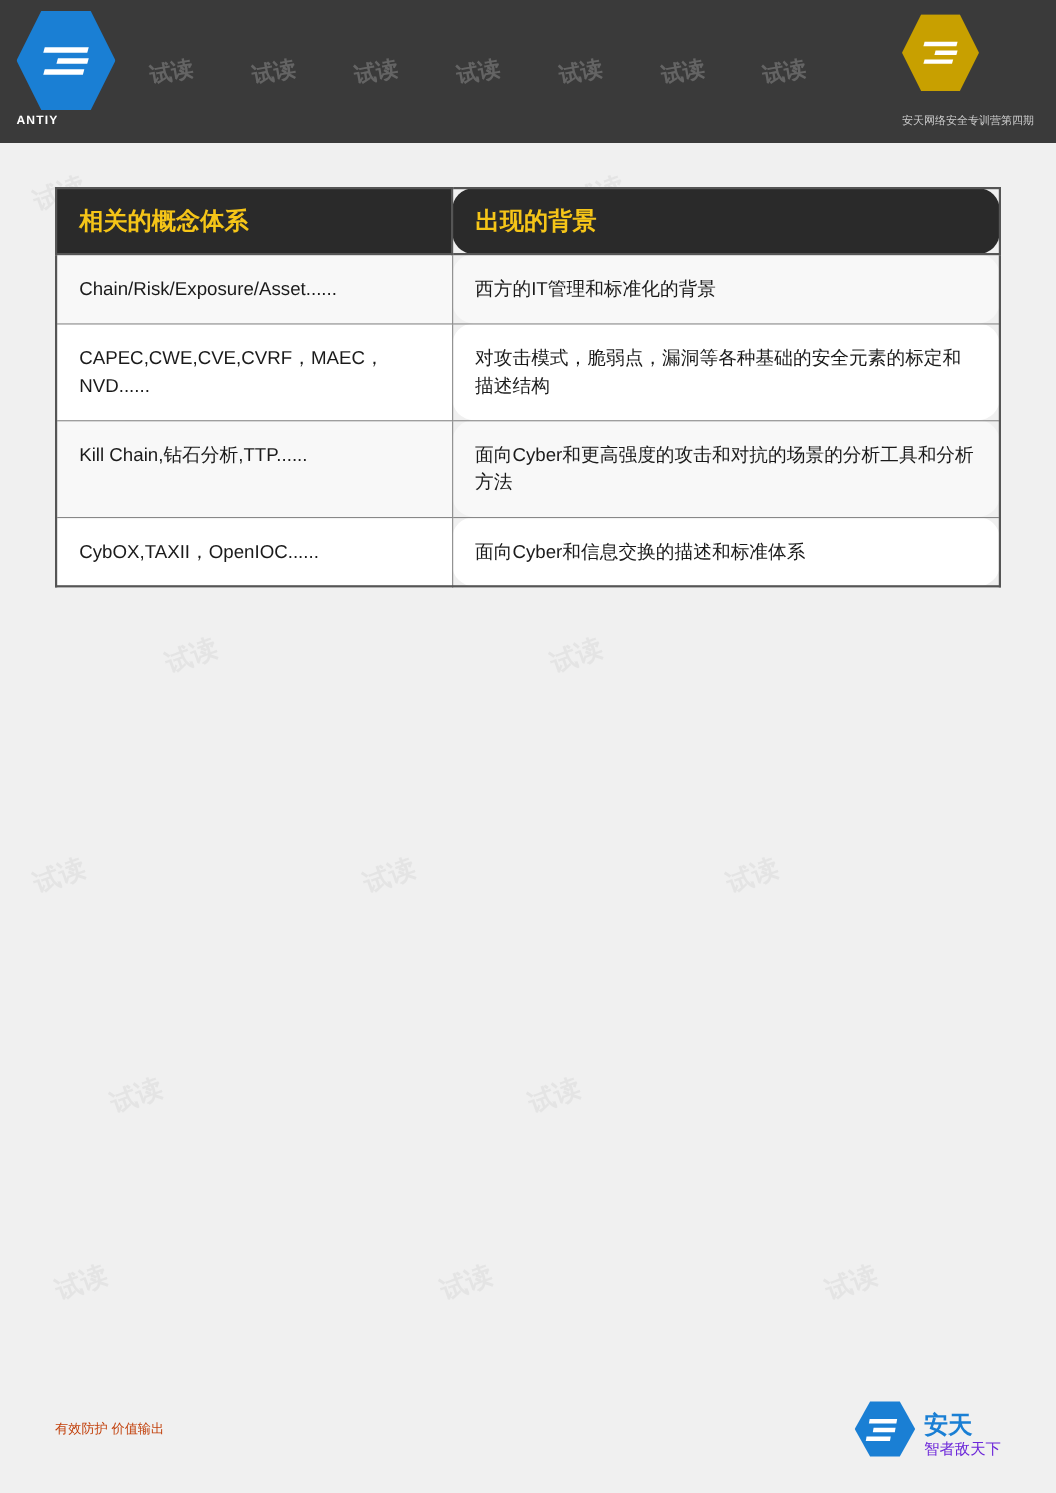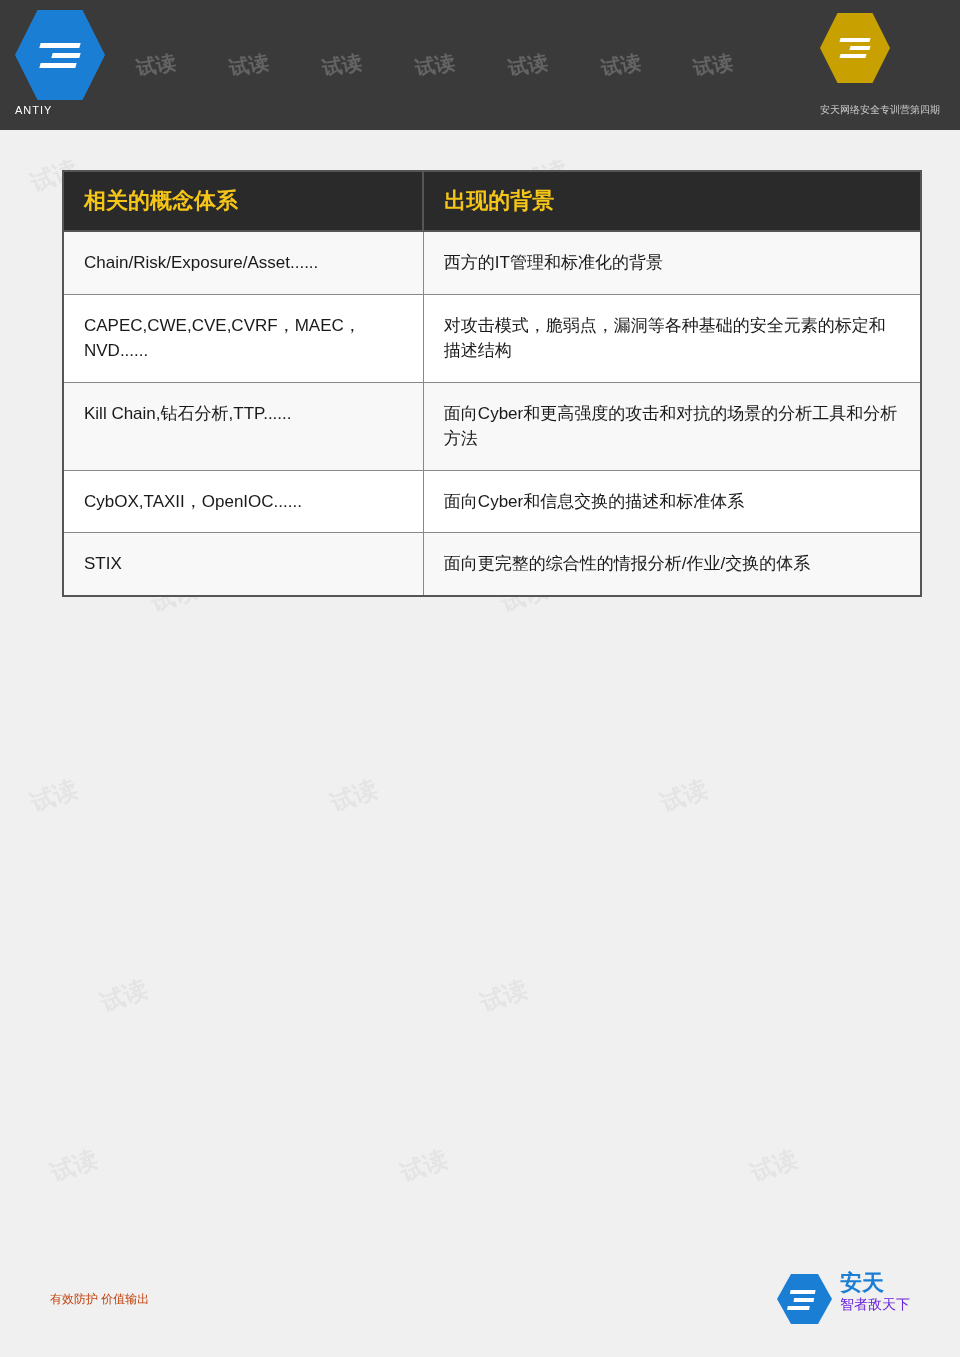--- a/index.html
+++ b/index.html
@@ -67,21 +67,21 @@
     }
 
     .logo-line:nth-child(2) {
       width: 30px;
       align-self: flex-end;
     }
 
     .logo-text-antiy {
       color: white;
       font-size: 11px;
-      font-weight: normal;
+      font-weight: bold;
       letter-spacing: 1px;
       margin-top: 4px;
     }
 
     
     .header-right {
       margin-right: 20px;
       z-index: 10;
       text-align: right;
     }
@@ -90,21 +90,20 @@
     .main-content {
       padding: 40px 50px;
       position: relative;
     }
 
     
     .concept-table {
       width: 100%;
       border-collapse: collapse;
       border: 2px solid #555;
-      margin-left: 12px;
     }
 
     .concept-table th {
       background: #2a2a2a;
       color: #f5c518;
       font-size: 22px;
       font-weight: bold;
       padding: 14px 20px;
       border: 2px solid #555;
       text-align: left;
@@ -128,20 +127,21 @@
       background: #ffffff;
     }
 
     .left-col {
       width: 42%;
       font-weight: normal;
     }
 
     .right-col {
       width: 58%;
+      border-radius: 20px;
     }
 
     
     .footer {
       position: absolute;
       bottom: 30px;
       left: 0;
       width: 100%;
       display: flex;
       align-items: center;
@@ -150,21 +150,21 @@
     }
 
     .footer-slogan {
       font-size: 12px;
       color: #c2410c;
       font-weight: normal;
     }
 
     .footer-logo {
       display: flex;
-      align-items: flex-start;
+      align-items: flex-end;
       gap: 8px;
     }
 
     
     .body-watermarks {
       position: absolute;
       top: 0;
       left: 0;
       width: 100%;
       height: 100%;
@@ -321,24 +321,20 @@
             <td class="right-col">对攻击模式，脆弱点，漏洞等各种基础的安全元素的标定和描述结构</td>
           </tr>
           <tr>
             <td class="left-col">Kill Chain,钻石分析,TTP......</td>
             <td class="right-col">面向Cyber和更高强度的攻击和对抗的场景的分析工具和分析方法</td>
           </tr>
           <tr>
             <td class="left-col">CybOX,TAXII，OpenIOC......</td>
             <td class="right-col">面向Cyber和信息交换的描述和标准体系</td>
           </tr>
-          <tr>
-            <td class="left-col">STIX</td>
-            <td class="right-col">面向更完整的综合性的情报分析/作业/交换的体系</td>
-          </tr>
         </tbody>
     </table>
   </div>
 </div>
 
 <div class="footer">
   <div class="footer-slogan">有效防护 价值输出</div>
   <div class="footer-logo">
 
     <svg width="55" height="55" viewBox="0 0 55 55">

